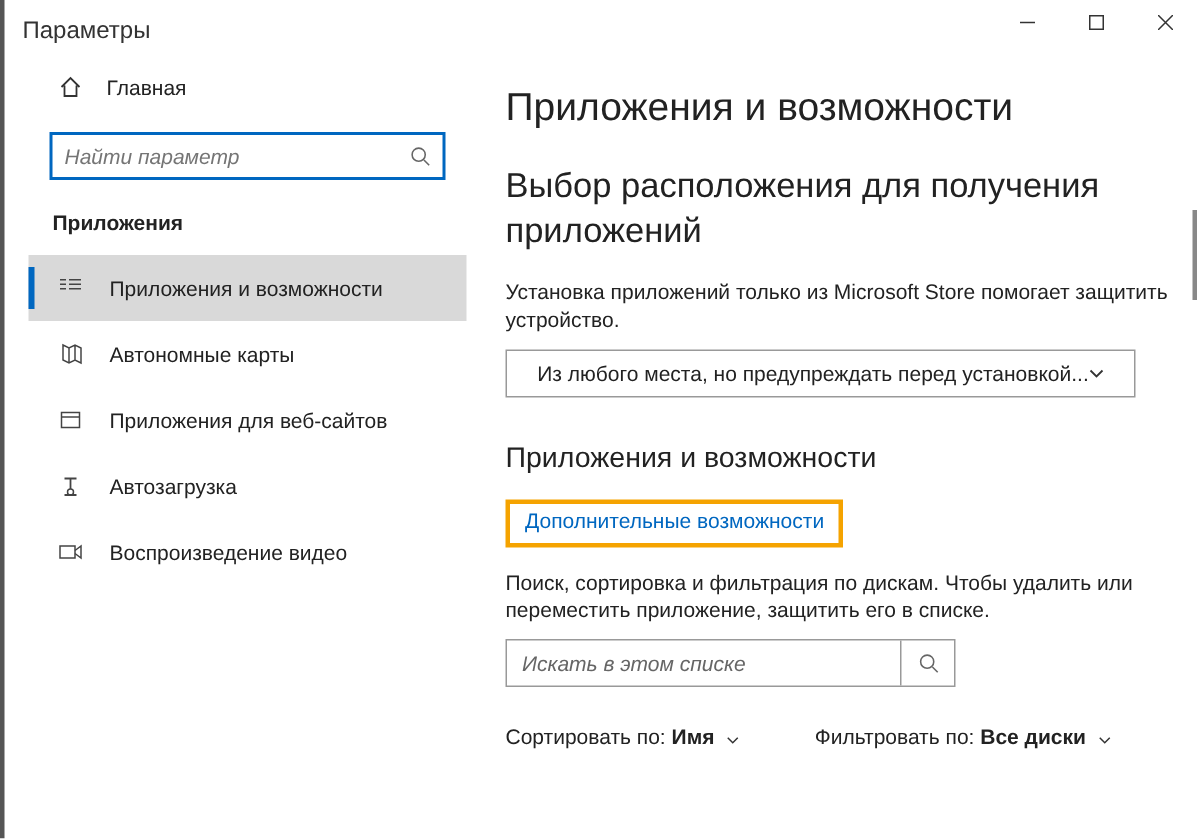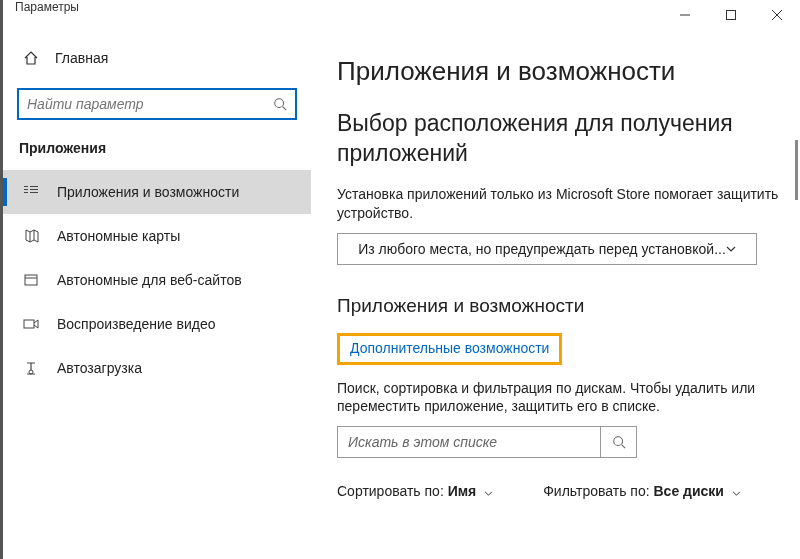--- a/index.html
+++ b/index.html
@@ -1,22 +1,22 @@
 <!DOCTYPE html>
 <html><head>
 <meta charset="utf-8">
 <style>
   * { box-sizing: border-box; margin: 0; padding: 0; font-family: "Segoe UI", Tahoma, sans-serif; }
   body { background: #fff; width: 800px; height: 559px; overflow: hidden; position: relative; }
   .window { width: 800px; height: 559px; background: #fff; display: flex; flex-direction: column; border-left: 3px solid #555; }
-  .titlebar { height: 30px; display: flex; align-items: flex-start; padding-left: 12px; font-size: 12px; color: #333; }
+  .titlebar { height: 30px; display: flex; align-items: flex-end; padding-left: 12px; font-size: 16px; color: #333; }
   .titlebar-spacer { flex: 1; }
   .titlebar-btn { width: 46px; height: 30px; display: flex; align-items: center; justify-content: center; font-size: 10px; color: #333; }
   .content { flex: 1; display: flex; overflow: hidden; }
-  .sidebar { width: 308px; padding: 8px 0 0 0; display: flex; flex-direction: column; }
+  .sidebar { width: 308px; padding: 8px 0 0 16px; display: flex; flex-direction: column; }
   .home-row { display: flex; align-items: center; padding: 8px 16px 8px 20px; font-size: 14px; color: #222; gap: 16px; height: 40px; }
   .search-wrap { padding: 10px 14px 10px 14px; }
   .search-box { height: 32px; border: 2px solid #0067c0; display: flex; align-items: center; padding: 0 8px; }
   .search-box input { border: none; outline: none; flex: 1; font-size: 14px; font-style: italic; color: #666; background: transparent; }
   .search-icon { color: #666; font-size: 14px; }
   .section-label { font-size: 14px; font-weight: 600; padding: 10px 16px 14px 16px; color: #222; }
   .nav { display: flex; flex-direction: column; }
   .nav-item { display: flex; align-items: center; height: 44px; padding: 0 16px 0 20px; gap: 18px; font-size: 14px; color: #222; position: relative; }
   .nav-item.selected { background: #d9d9d9; }
   .nav-item.selected::before { content: ""; position: absolute; left: 0; top: 8px; bottom: 8px; width: 4px; background: #0067c0; }
@@ -111,39 +111,39 @@
           </span>
           <span>Автономные карты</span>
         </div>
         <div class="nav-item">
           <span class="nav-icon">
             <svg width="16" height="16" viewBox="0 0 16 16">
                 <rect x="2" y="3" width="12" height="10" fill="none" stroke="#444"></rect>
                 <path d="M2 6 H14" stroke="#444"></path>
               </svg>
           </span>
-          <span>Автономные для веб-сайтов</span>
+          <span>Приложения для веб-сайтов</span>
+        </div>
+        <div class="nav-item">
+          <span class="nav-icon">
+            <svg width="16" height="16" viewBox="0 0 16 16">
+                <path d="M4 3 H12 M8 3 V10 M4 14 H12" stroke="#444" fill="none" stroke-width="1.2"></path>
+                <circle cx="8" cy="12" r="2" fill="none" stroke="#444"></circle>
+              </svg>
+          </span>
+          <span>Автозагрузка</span>
         </div>
         <div class="nav-item">
           <span class="nav-icon">
             <svg width="16" height="16" viewBox="0 0 16 16">
                 <rect x="1" y="4" width="10" height="8" fill="none" stroke="#444"></rect>
                 <path d="M11 7 L15 4 V12 L11 9" fill="none" stroke="#444"></path>
               </svg>
           </span>
           <span>Воспроизведение видео</span>
-        </div>
-        <div class="nav-item">
-          <span class="nav-icon">
-            <svg width="16" height="16" viewBox="0 0 16 16">
-                <path d="M4 3 H12 M8 3 V10 M4 14 H12" stroke="#444" fill="none" stroke-width="1.2"></path>
-                <circle cx="8" cy="12" r="2" fill="none" stroke="#444"></circle>
-              </svg>
-          </span>
-          <span>Автозагрузка</span>
         </div>
       </div>
     </div>
 
     <div class="main">
       <h1>Приложения и возможности</h1>
 
       <div class="subhead">Выбор расположения для получения приложений</div>
       <div class="body-text">Установка приложений только из Microsoft Store помогает защитить устройство.</div>
       <div class="dropdown">

